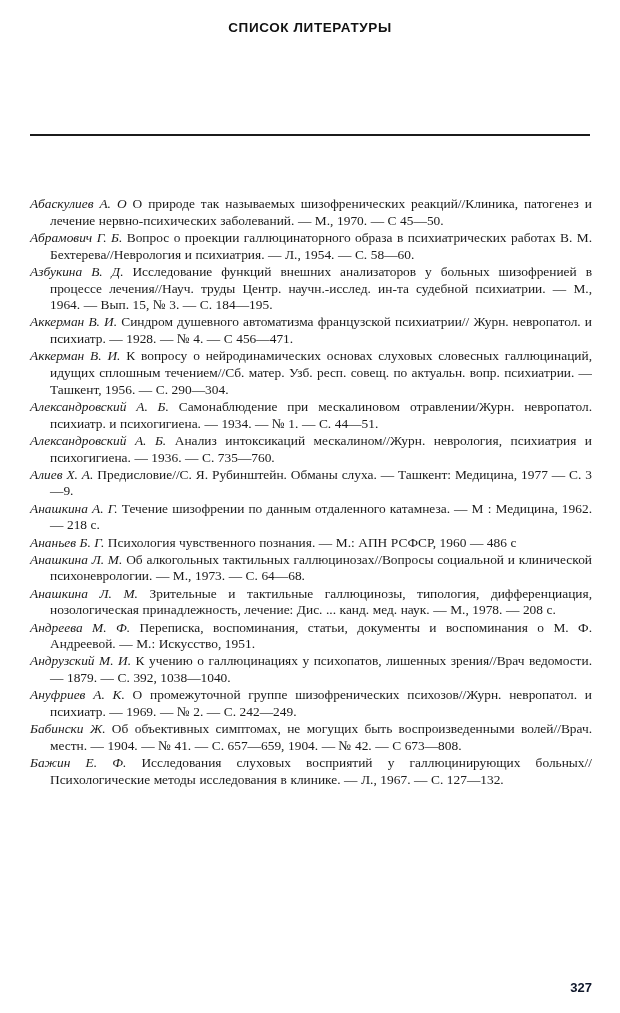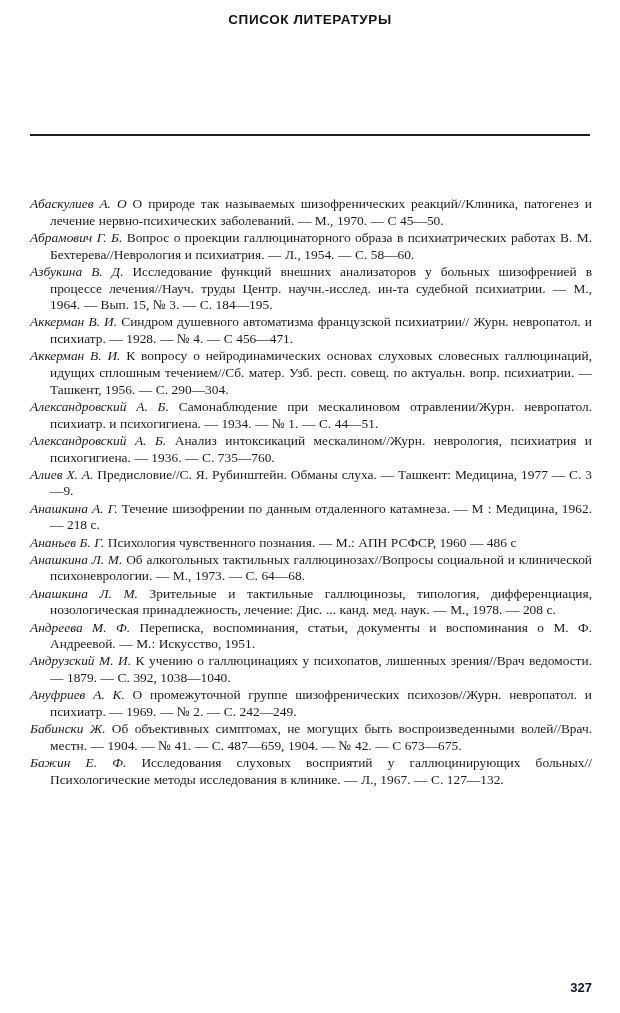--- a/index.html
+++ b/index.html
@@ -14,21 +14,21 @@
     font-family: "Liberation Serif", serif;
     color: #1a1a1a;
     overflow: hidden;
   }
   .page {
     position: absolute;
     left: 0; top: 0;
     width: 620px;
     height: 1013px;
     box-sizing: border-box;
-    padding: 0;
+    padding: 8px;
   }
   .page-header {
     text-align: center;
     font-family: "Liberation Sans", sans-serif;
     font-weight: bold;
     font-size: 13.5px;
     letter-spacing: 0.6px;
     margin-top: 12px;
     color: #111;
   }
@@ -87,19 +87,19 @@
     <p class="ref"><span class="au">Александровский А. Б.</span><span> Самонаблюдение при мескалиновом отравлении/Журн. невропатол. психиатр. и психогигиена. — 1934. — № 1. — С. 44—51.</span></p>
     <p class="ref"><span class="au">Александровский А. Б.</span><span> Анализ интоксикаций мескалином//Журн. неврология, психиатрия и психогигиена. — 1936. — С. 735—760.</span></p>
     <p class="ref"><span class="au">Алиев X. А.</span><span> Предисловие//С. Я. Рубинштейн. Обманы слуха. — Ташкент: Медицина, 1977 — С. 3—9.</span></p>
     <p class="ref"><span class="au">Анашкина А. Г.</span><span> Течение шизофрении по данным отдаленного катамнеза. — М : Медицина, 1962. — 218 с.</span></p>
     <p class="ref"><span class="au">Ананьев Б. Г.</span><span>  Психология  чувственного  познания. — М.:  АПН  РСФСР, 1960 — 486 с</span></p>
     <p class="ref"><span class="au">Анашкина Л. М.</span><span> Об алкогольных тактильных галлюцинозах//Вопросы социальной и клинической психоневрологии. — М., 1973. — С. 64—68.</span></p>
     <p class="ref"><span class="au">Анашкина Л. М.</span><span> Зрительные и тактильные галлюцинозы, типология, дифференциация, нозологическая принадлежность, лечение: Дис. ... канд. мед. наук. — М., 1978. — 208 с.</span></p>
     <p class="ref"><span class="au">Андреева М. Ф.</span><span> Переписка, воспоминания, статьи, документы и воспоминания о М. Ф. Андреевой. — М.: Искусство, 1951.</span></p>
     <p class="ref"><span class="au">Андрузский М. И.</span><span> К учению о галлюцинациях у психопатов, лишенных зрения//Врач  ведомости. — 1879. — С. 392, 1038—1040.</span></p>
     <p class="ref"><span class="au">Ануфриев А. К.</span><span> О промежуточной группе шизофренических психозов//Журн. невропатол. и психиатр. — 1969. — № 2. — С. 242—249.</span></p>
-    <p class="ref"><span class="au">Бабински Ж.</span><span> Об объективных симптомах, не могущих быть воспроизведенными волей//Врач. местн. — 1904. — № 41. — С. 487—659, 1904. — № 42. — С  673—675.</span></p>
+    <p class="ref"><span class="au">Бабински Ж.</span><span> Об объективных симптомах, не могущих быть воспроизведенными волей//Врач. местн. — 1904. — № 41. — С. 657—659, 1904. — № 42. — С  673—808.</span></p>
     <p class="ref"><span class="au">Бажин Е. Ф.</span><span> Исследования слуховых восприятий у галлюцинирующих больных//Психологические  методы исследования в клинике. — Л.,  1967. — С. 127—132.</span></p>
   </div>
 
   <div class="folio">327</div>
 
 </div>
 
 </body></html>

